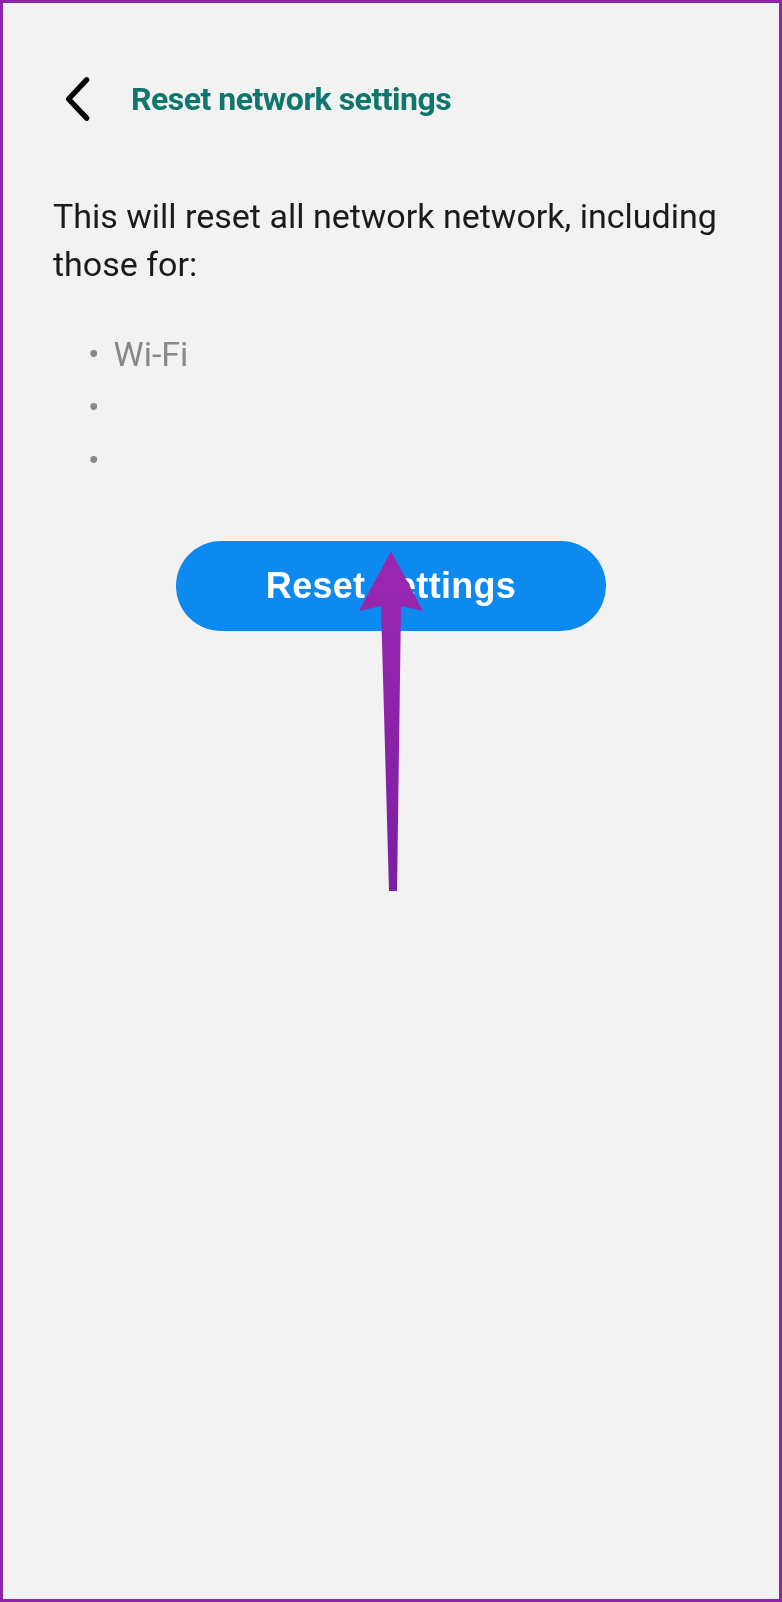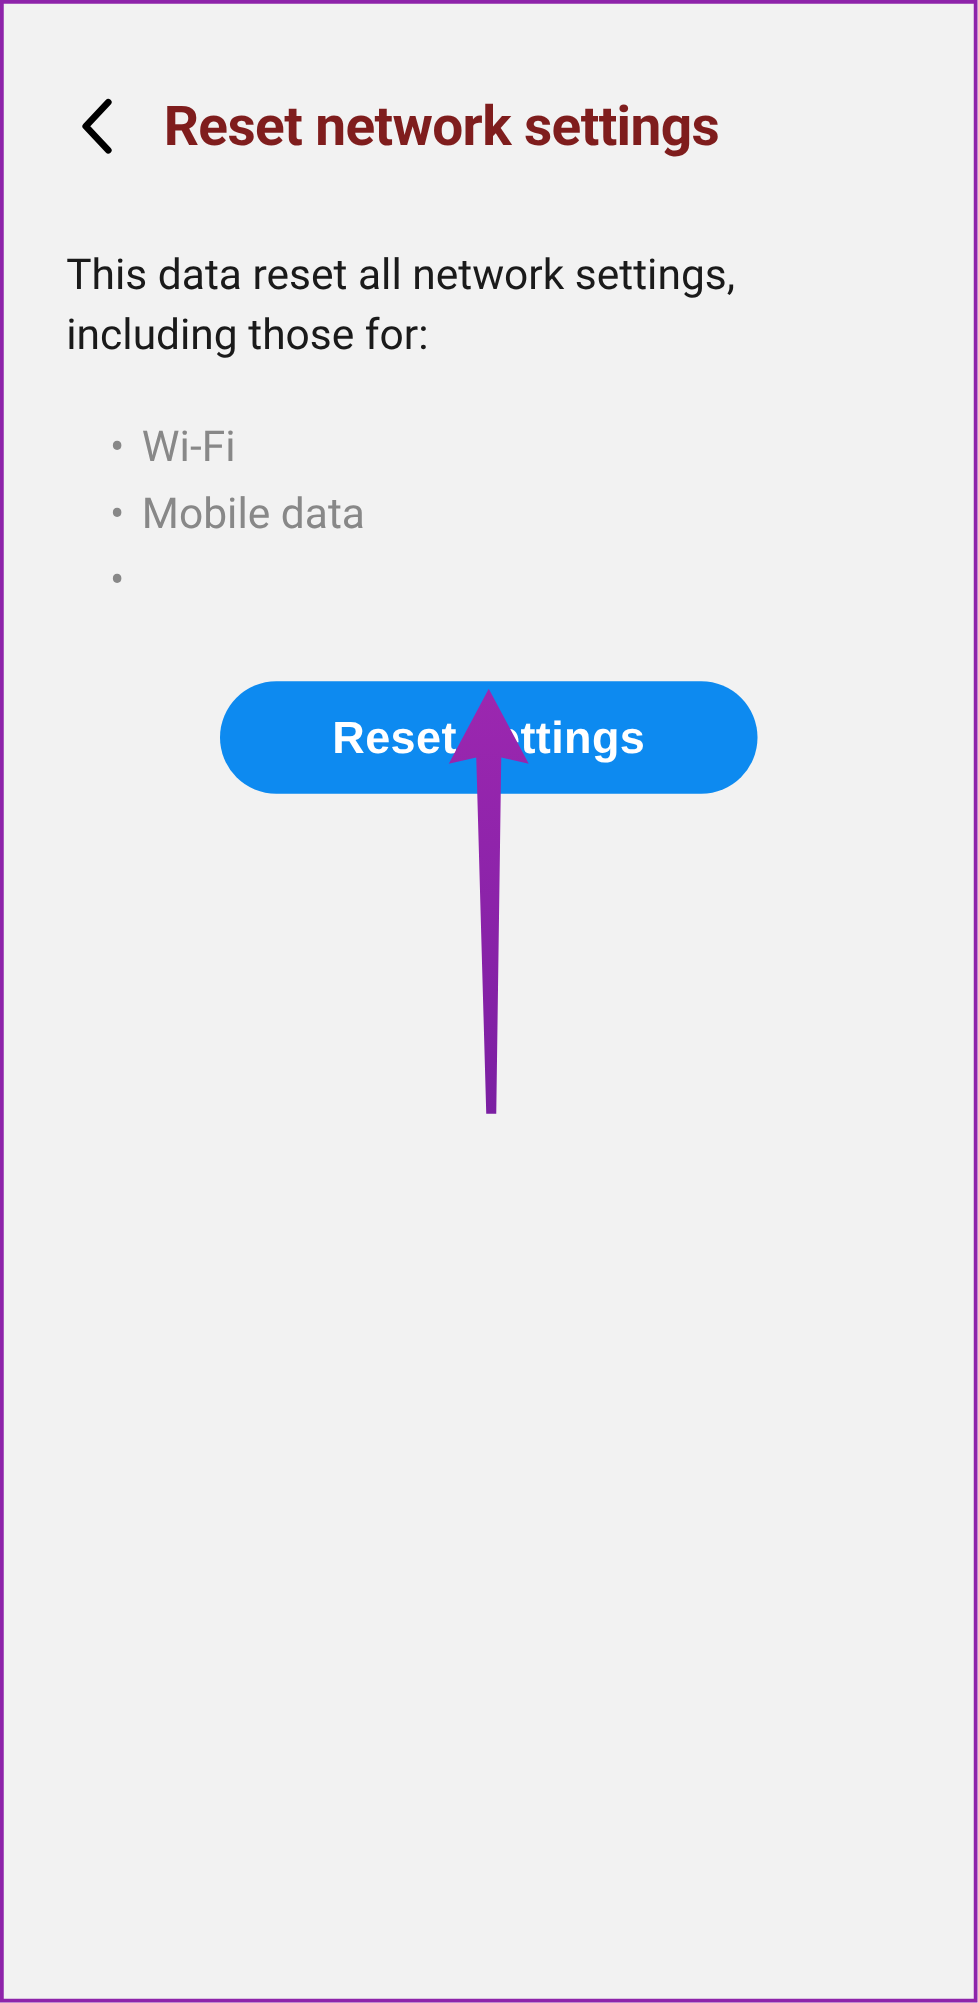--- a/index.html
+++ b/index.html
@@ -28,23 +28,23 @@
       display: flex;
       align-items: center;
       justify-content: center;
       cursor: pointer;
     }
     .back-icon svg {
       width: 30px;
       height: 48px;
     }
     .page-title {
-      font-size: 44px;
+      font-size: 32px;
       font-weight: 700;
-      color: #7f1d1d;
+      color: #0f766e;
       letter-spacing: -0.5px;
     }
     .description {
       padding: 40px 50px 20px 50px;
       font-size: 34px;
       color: #1a1a1a;
       line-height: 1.4;
     }
     .list {
       padding: 20px 50px 0 85px;
@@ -90,30 +90,29 @@
 
 <div class="header">
   <div class="back-icon">
     <svg viewBox="0 0 24 40">
       <path d="M 20 4 L 5 20 L 20 36" stroke="#000" stroke-width="4.5" fill="none" stroke-linecap="round" stroke-linejoin="round"></path>
     </svg>
   </div>
   <h1 class="page-title">Reset network settings</h1>
 </div>
 
-<div class="description">This data reset all network settings, including those for:</div>
+<div class="description">This will reset all network network, including those for:</div>
 
 <div class="list">
   <div class="list-item">
     <span class="bullet">•</span>
     <span>Wi-Fi</span>
   </div>
   <div class="list-item">
     <span class="bullet">•</span>
-    <span>Mobile data</span>
   </div>
   <div class="list-item">
     <span class="bullet">•</span>
   </div>
 </div>
 
 <div class="button-container">
   <button class="reset-button">Reset settings</button>
 </div>
 

